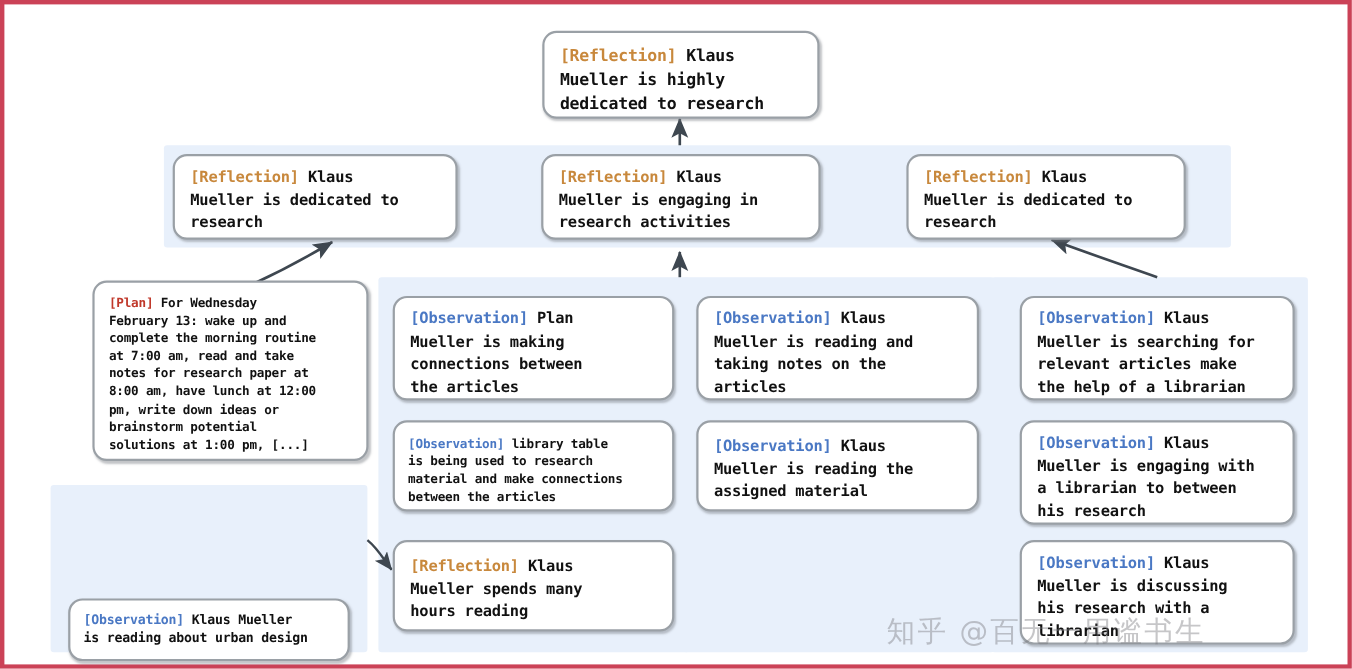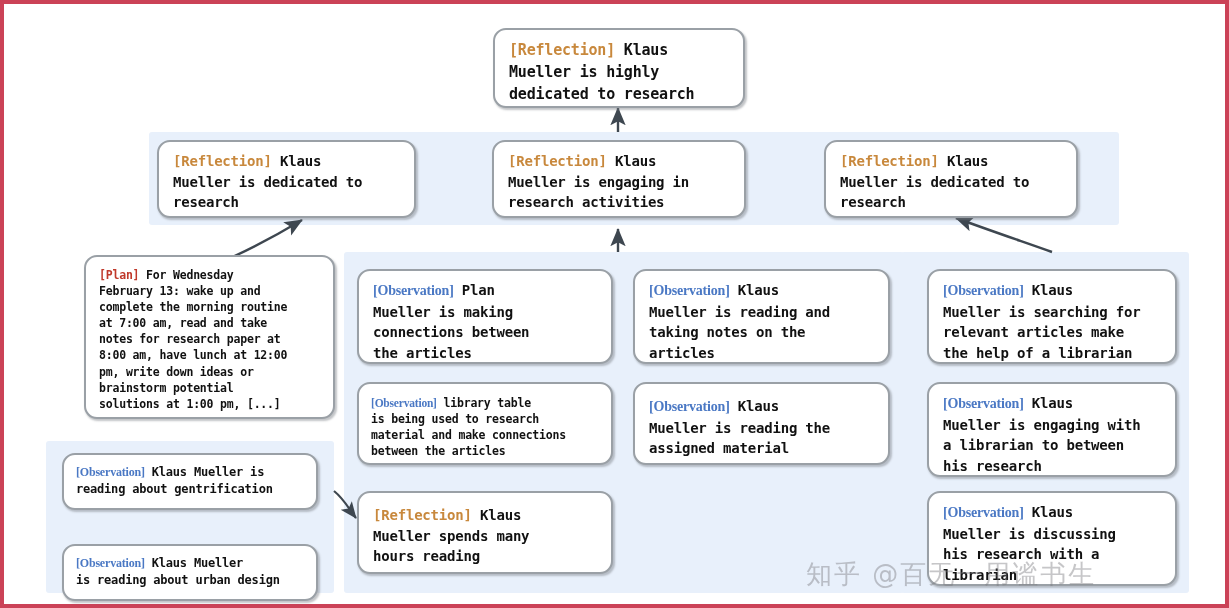--- a/index.html
+++ b/index.html
@@ -31,21 +31,21 @@
     box-shadow:1.5px 2px 2px rgba(120,125,130,0.45);
     padding:9px 12px 8px 14px;
     color:#111111;
     font-weight:bold;
     line-height:1.45;
     letter-spacing:-0.2px;
     white-space:pre-wrap;
   }
   .node .tag{font-weight:bold;}
   .tag-reflection{color:#c8883c;}
-  .tag-observation{color:#4a78c4;font-family:Liberation Serif, serif;}
+  .tag-observation{color:#4a78c4;}
   .tag-plan{color:#c0392b;}
 
   .fs15{font-size:15px;line-height:1.47;}
   .fs14{font-size:14px;line-height:1.47;}
   .fs12{font-size:12px;line-height:1.42;}
   .fs11{font-size:11.5px;line-height:1.40;}
 
   svg.arrows{position:absolute;left:0;top:0;width:1229px;height:608px;pointer-events:none;}
 
   
@@ -110,22 +110,20 @@
     <div class="node fs11" style="left:80px;top:251px;width:251px;height:164px;padding:10px 10px 8px 13px;"><span class="tag tag-plan">[Plan]</span><span> For Wednesday
 February 13: wake up and
 complete the morning routine
 at 7:00 am, read and take
 notes for research paper at
 8:00 am, have lunch at 12:00
 pm, write down ideas or
 brainstorm potential
 solutions at 1:00 pm, [...]</span></div>
 
-    <div class="node fs12" style="left:58px;top:449px;width:256px;height:57px;padding:9px 10px 8px 12px;"><span class="tag tag-observation">[Observation]</span><span> Klaus Mueller is
-reading about gentrification</span></div>
 
     <div class="node fs12" style="left:58px;top:540px;width:256px;height:57px;padding:9px 10px 8px 12px;"><span class="tag tag-observation">[Observation]</span><span> Klaus Mueller
 is reading about urban design</span></div>
 
     <div class="node fs14" style="left:353px;top:265px;width:256px;height:95px;"><span class="tag tag-observation">[Observation]</span><span> Plan
 Mueller is making
 connections between
 the articles</span></div>
 
     <div class="node fs11" style="left:353px;top:378px;width:256px;height:83px;padding:11px 8px 8px 12px;"><span class="tag tag-observation">[Observation]</span><span> library table

